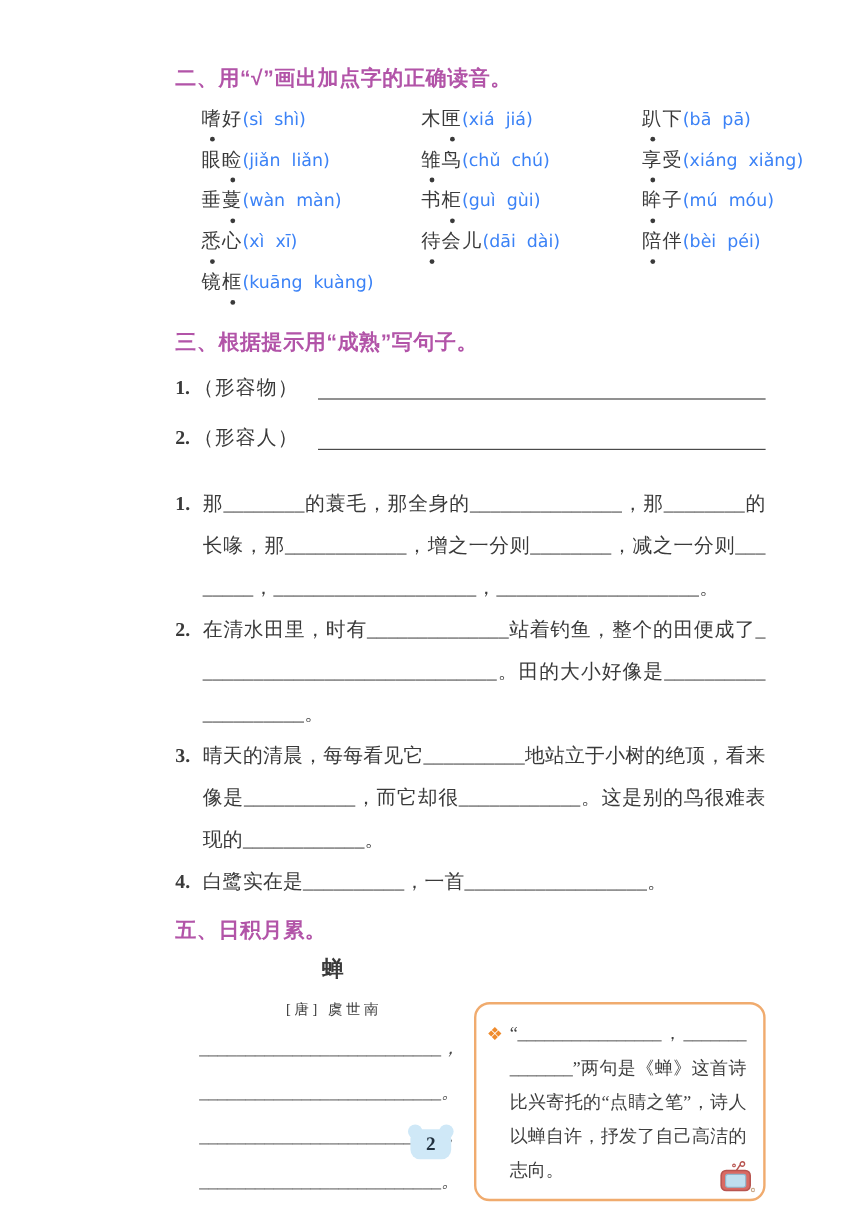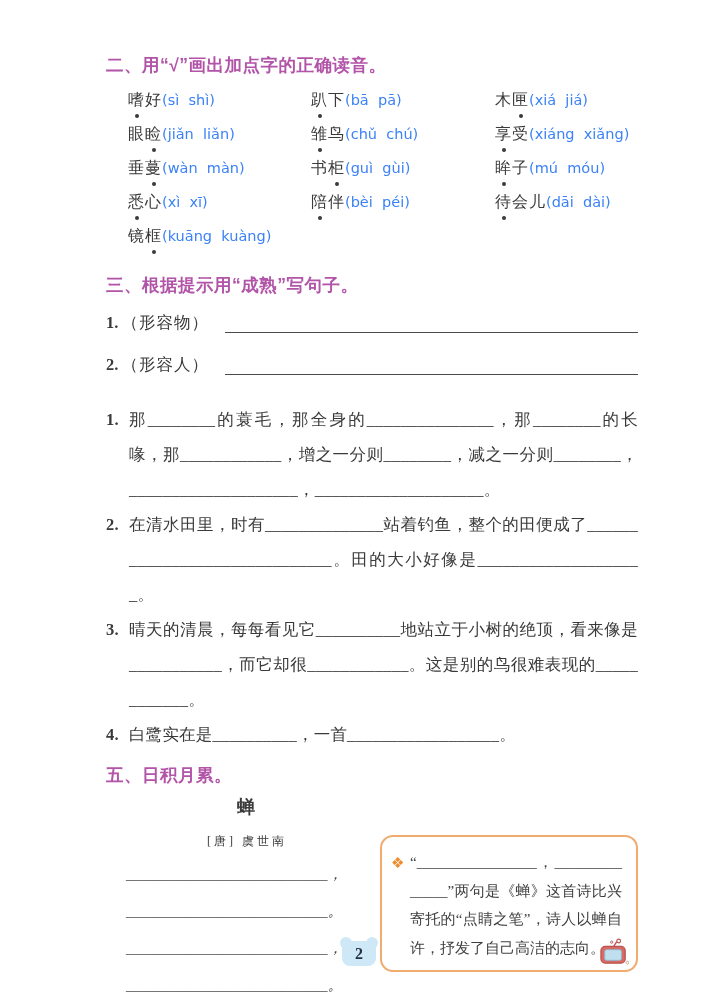--- a/index.html
+++ b/index.html
@@ -1,20 +1,20 @@
 <!DOCTYPE html>
 <html><head>
 <meta charset="utf-8">
 <style>
   html,body{margin:0;padding:0;}
   body{
     width:710px;height:1005px;background:#ffffff;position:relative;overflow:hidden;
     font-family:"Liberation Serif",serif;color:#3a3a3a;
   }
-  .content{padding:52px 72px 0 106px;}
+  .content{padding:52px 72px 0 106px;margin-left:40px;}
   h2.sec{
     font-family:"Liberation Sans",sans-serif;font-size:17.5px;font-weight:700;
     color:#b254a8;margin:0;line-height:26px;letter-spacing:.5px;
   }
   
   .word-grid{display:grid;grid-template-columns:183px 184px 1fr;row-gap:10px;margin:10px 0 0 22px;}
   .word-cell{font-size:16px;line-height:24px;white-space:nowrap;}
   .word{letter-spacing:1px;}
   .dotchar{position:relative;display:inline-block;}
   .dotchar::after{
@@ -72,31 +72,31 @@
 </style>
 </head>
 <body>
 
 <div class="content">
 
   <section>
     <h2 class="sec">二、用“√”画出加点字的正确读音。</h2>
     <div class="word-grid">
         <div class="word-cell"><span class="word"><span class="dotchar">嗜</span><span>好</span></span><span class="pinyin">(sì  shì)</span></div>
+        <div class="word-cell"><span class="word"><span>木</span><span class="dotchar">匣</span></span><span class="pinyin">(xiá  jiá)</span></div>
         <div class="word-cell"><span class="word"><span class="dotchar">趴</span><span>下</span></span><span class="pinyin">(bā  pā)</span></div>
-        <div class="word-cell"><span class="word"><span>木</span><span class="dotchar">匣</span></span><span class="pinyin">(xiá  jiá)</span></div>
         <div class="word-cell"><span class="word"><span>眼</span><span class="dotchar">睑</span></span><span class="pinyin">(jiǎn  liǎn)</span></div>
         <div class="word-cell"><span class="word"><span class="dotchar">雏</span><span>鸟</span></span><span class="pinyin">(chǔ  chú)</span></div>
         <div class="word-cell"><span class="word"><span class="dotchar">享</span><span>受</span></span><span class="pinyin">(xiáng  xiǎng)</span></div>
         <div class="word-cell"><span class="word"><span>垂</span><span class="dotchar">蔓</span></span><span class="pinyin">(wàn  màn)</span></div>
         <div class="word-cell"><span class="word"><span>书</span><span class="dotchar">柜</span></span><span class="pinyin">(guì  gùi)</span></div>
         <div class="word-cell"><span class="word"><span class="dotchar">眸</span><span>子</span></span><span class="pinyin">(mú  móu)</span></div>
         <div class="word-cell"><span class="word"><span class="dotchar">悉</span><span>心</span></span><span class="pinyin">(xì  xī)</span></div>
+        <div class="word-cell"><span class="word"><span class="dotchar">待</span><span>会儿</span></span><span class="pinyin">(dāi  dài)</span></div>
         <div class="word-cell"><span class="word"><span class="dotchar">陪</span><span>伴</span></span><span class="pinyin">(bèi  péi)</span></div>
-        <div class="word-cell"><span class="word"><span class="dotchar">待</span><span>会儿</span></span><span class="pinyin">(dāi  dài)</span></div>
         <div class="word-cell"><span class="word"><span>镜</span><span class="dotchar">框</span></span><span class="pinyin">(kuāng  kuàng)</span></div>
       </div>
   </section>
 
   <section class="s3-wrap">
     <h2 class="sec">三、根据提示用“成熟”写句子。</h2>
     <div class="s3-items">
         <div class="s3-row">
           <span class="num">1.</span>
           <span class="prompt">（形容物）</span>

